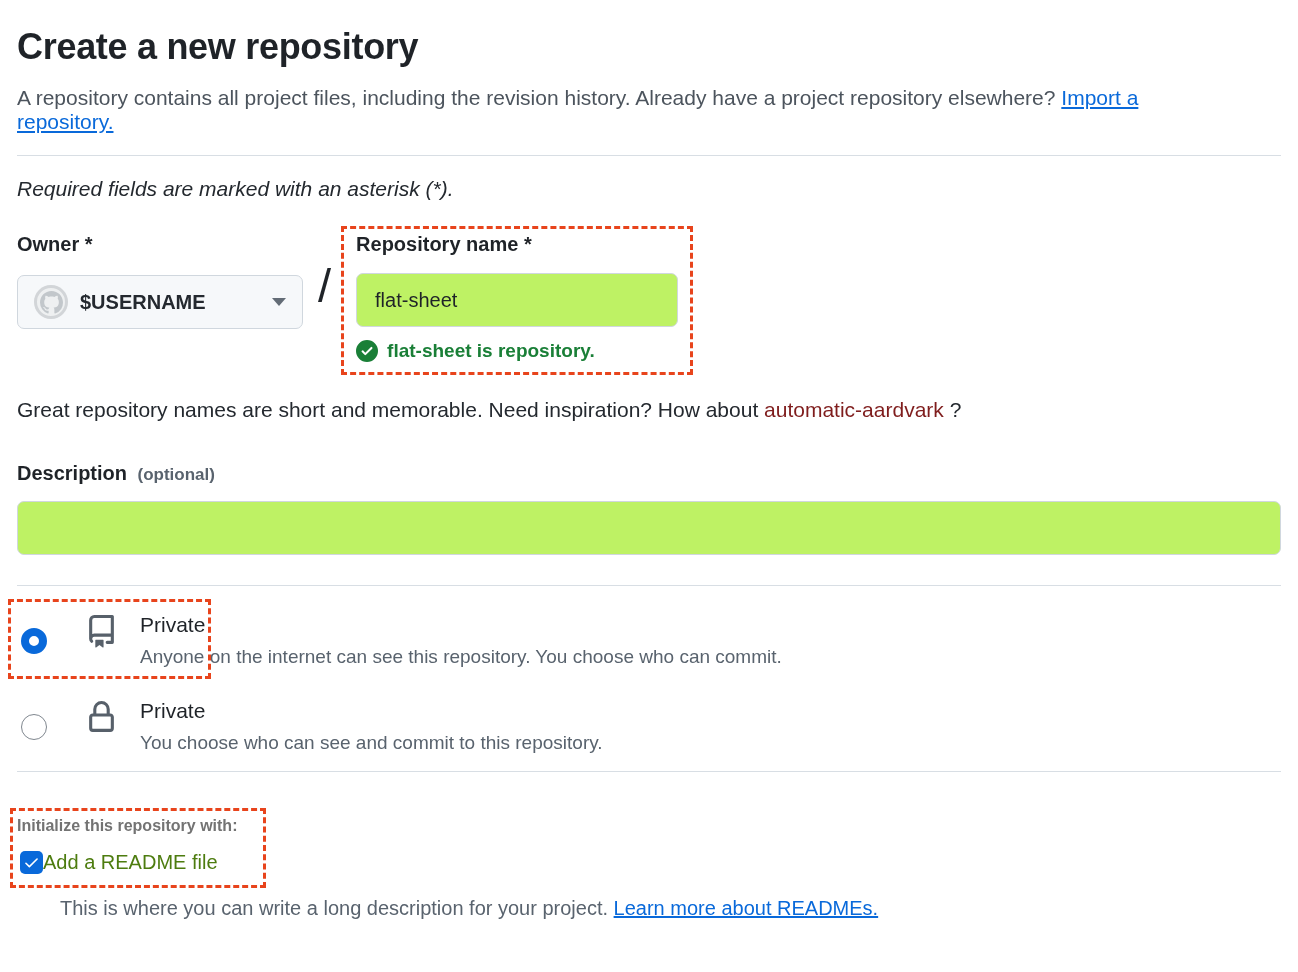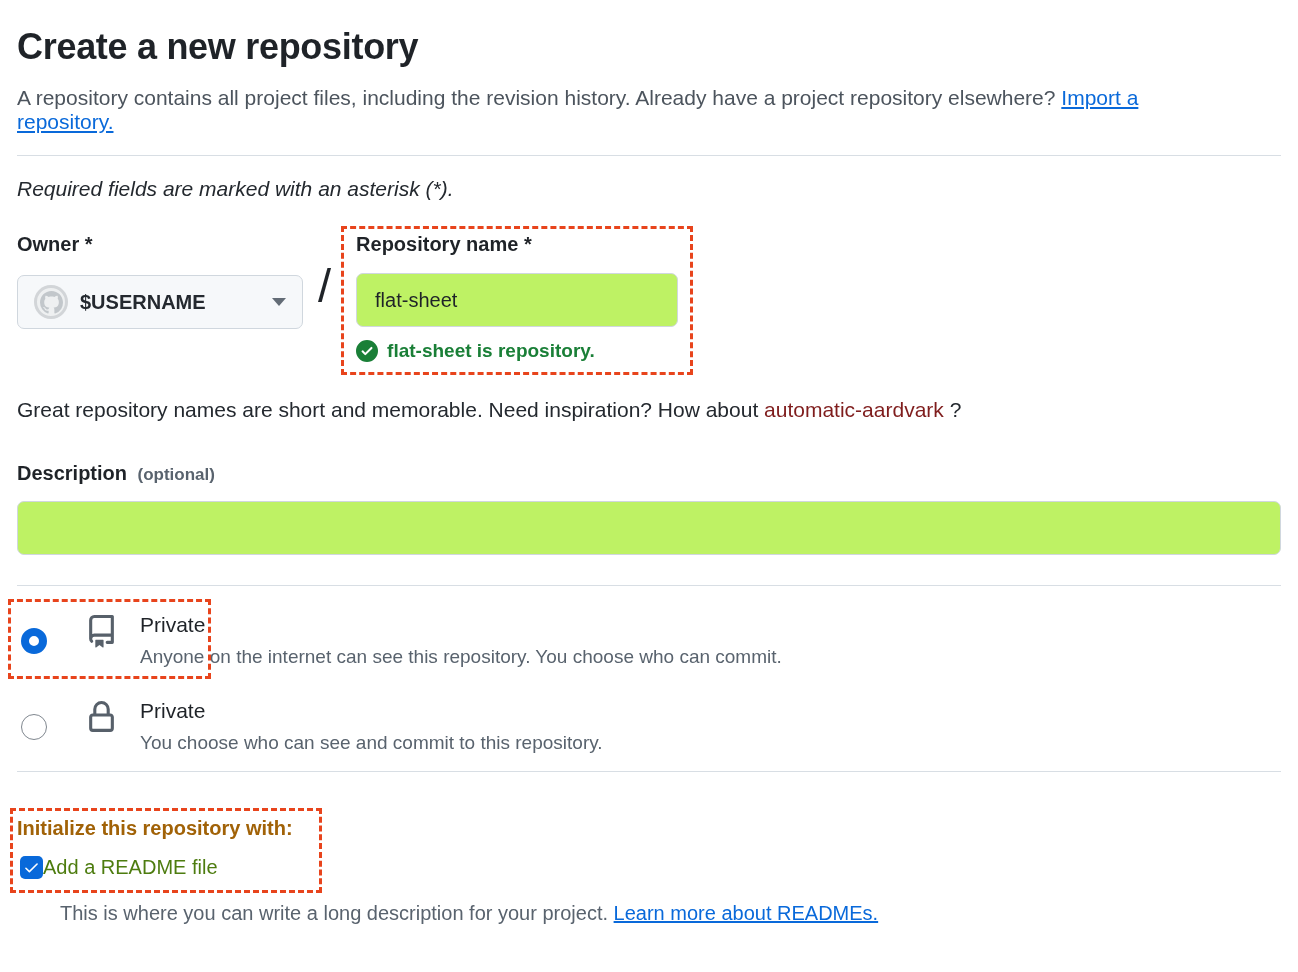--- a/index.html
+++ b/index.html
@@ -114,21 +114,21 @@
   .overlay-box {
     position: absolute; left: -9px; top: -14px;
     width: 203px; height: 80px;
     pointer-events: none;
   }
   hr.after-options { margin-top: 17px; }
 
   
   .init-section { margin-top: 36px; }
   .init-box { display: inline-block; margin-left: -7px; padding: 6px 26px 11px 2px; }
-  .init-heading { font-size: 20px; font-weight: 700; color: #a16207; padding-left: 2px; }
+  .init-heading { font-size: 16px; font-weight: 700; color: #737373; padding-left: 2px; }
   .readme-row { display: flex; align-items: center; margin-top: 16px; }
   .checkbox {
     width: 23px; height: 23px; border-radius: 5px;
     background: #0969da; margin-left: 5px;
     display: flex; align-items: center; justify-content: center;
     cursor: pointer; flex: 0 0 auto;
   }
   .readme-label { font-size: 20px; color: #4d7c0f; cursor: pointer; }
   .hint { margin: 9px 0 0 43px; font-size: 20px; color: #59636e; }
 </style>

